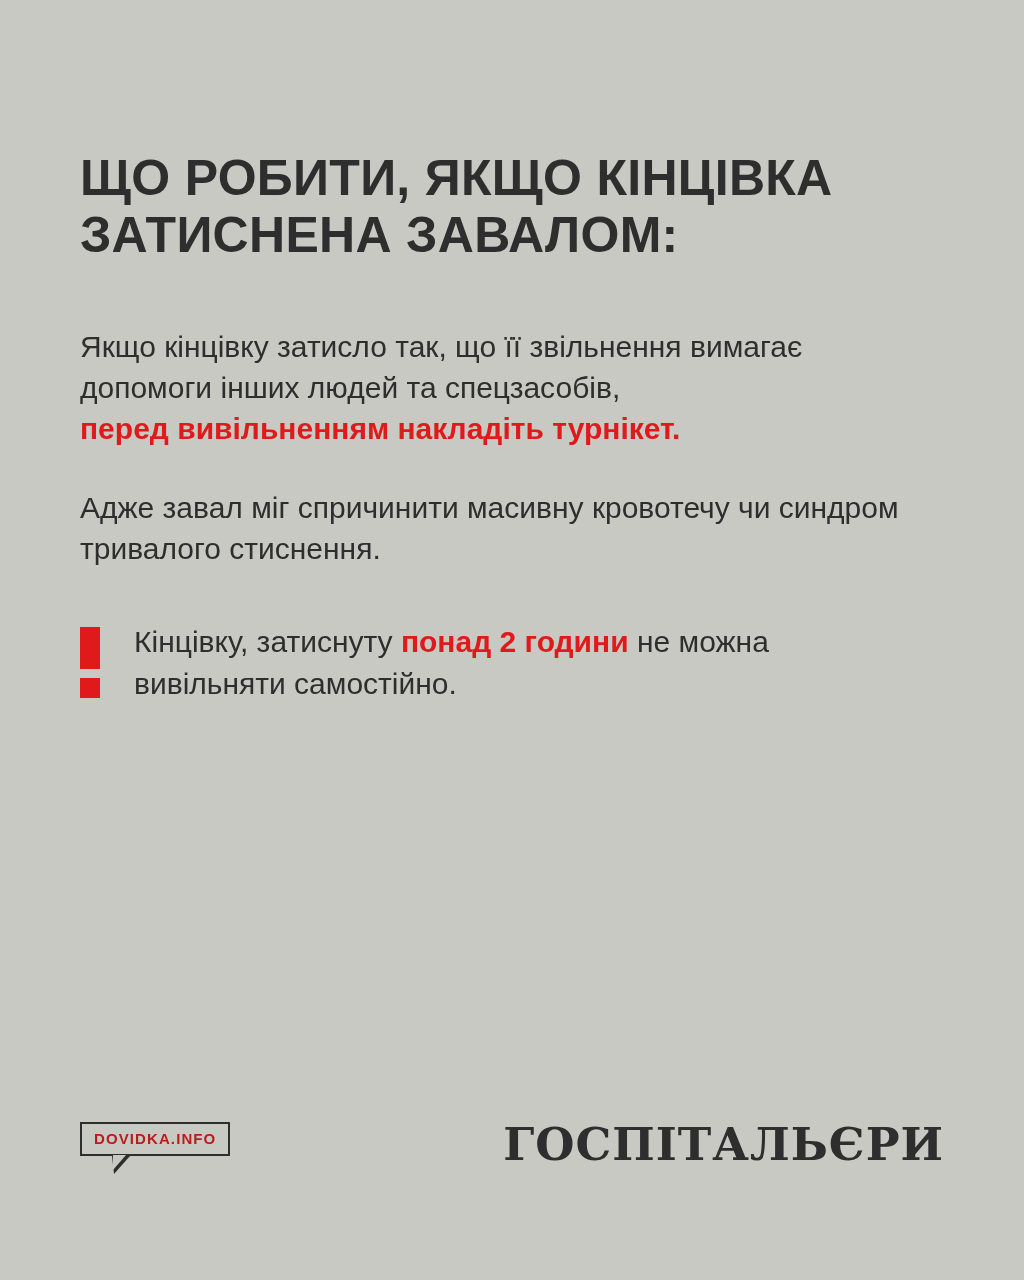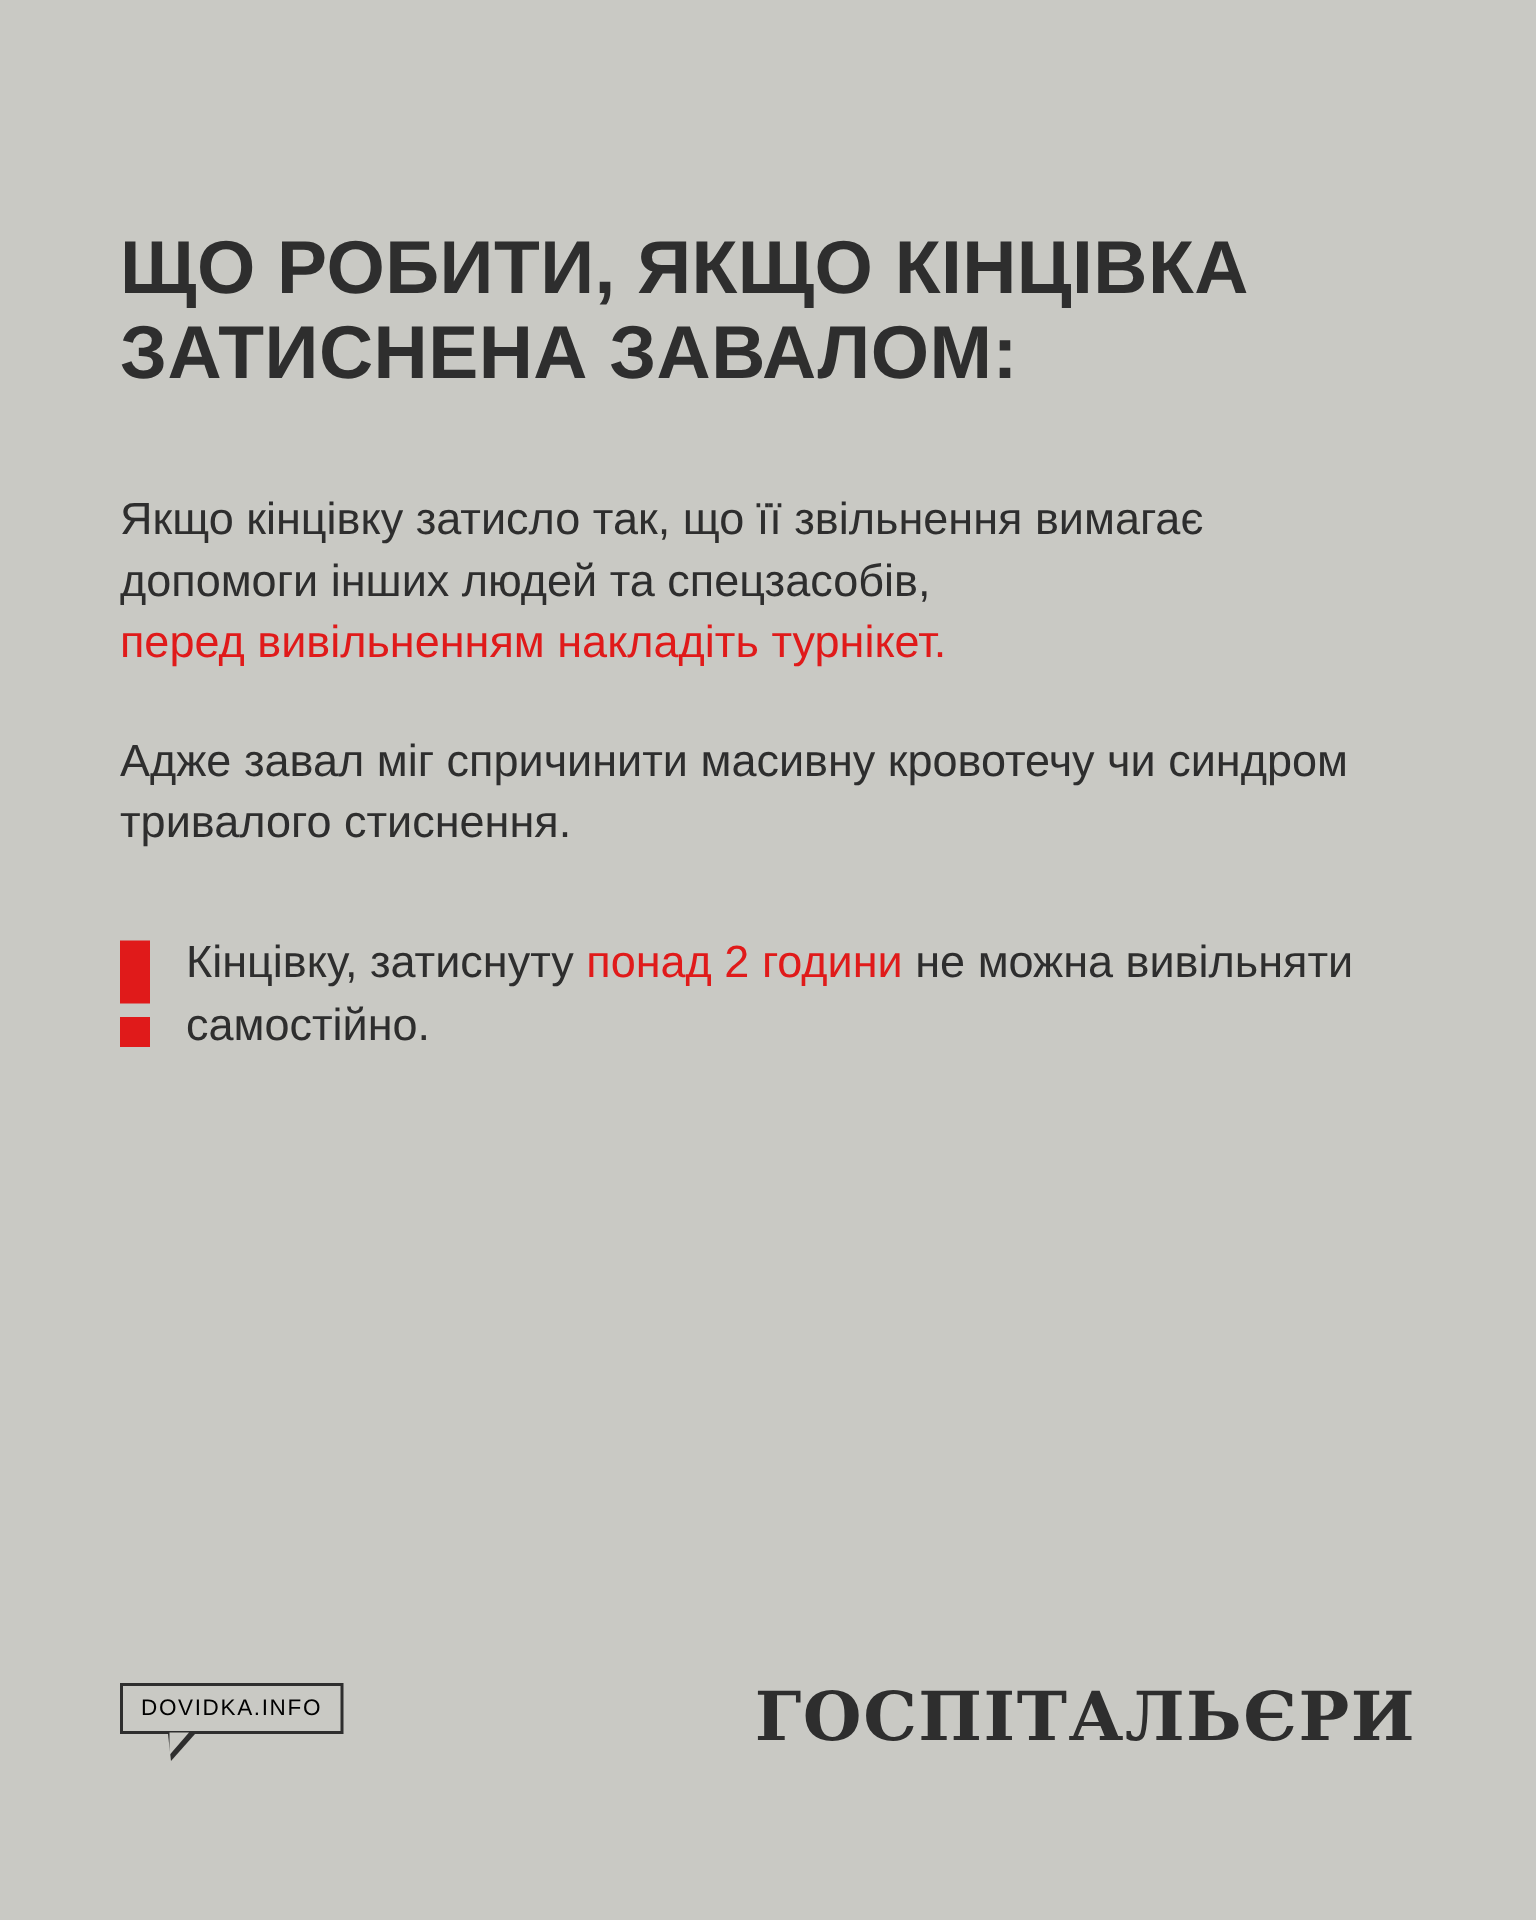--- a/index.html
+++ b/index.html
@@ -43,28 +43,28 @@
     margin: 0 0 38px 0;
     font-size: 30px;
     line-height: 1.37;
     color: #2e2e2e;
     font-weight: 400;
     max-width: 850px;
   }
   p.para:last-child { margin-bottom: 0; }
   .red {
     color: #e01a1a;
-    font-weight: 400;
+    font-weight: 700;
   }
 
   .warning {
     margin-top: 52px;
     display: flex;
     align-items: flex-start;
-    gap: 22px;
+    gap: 32px;
   }
   .bang {
     width: 22px;
     flex: 0 0 22px;
     margin-top: 6px;
   }
   .bang .bar {
     width: 20px;
     height: 42px;
     background: #e01a1a;
@@ -92,22 +92,22 @@
   .dovidka {
     position: absolute;
     left: 0;
     top: 0;
   }
   .dovidka-box {
     border: 2px solid #2e2e2e;
     padding: 7px 12px 8px 12px;
     font-size: 15px;
     letter-spacing: 1.1px;
-    font-weight: 400;
-    color: #000000;
+    font-weight: 700;
+    color: #b91c1c;
     display: inline-block;
     line-height: 1;
   }
   .dovidka-tail {
     position: relative;
     width: 0;
     height: 0;
     margin-left: 32px;
     border-left: 2px solid transparent;
     border-top: 18px solid #2e2e2e;

